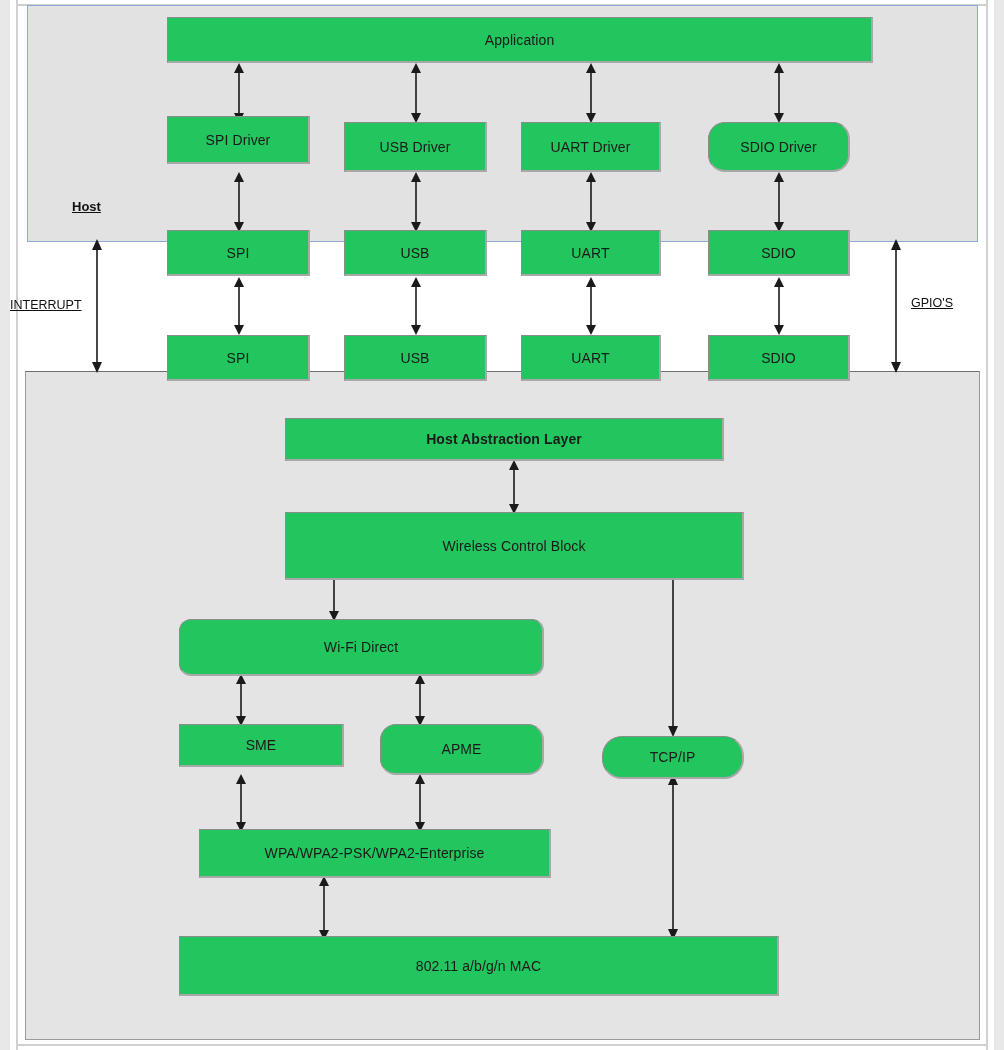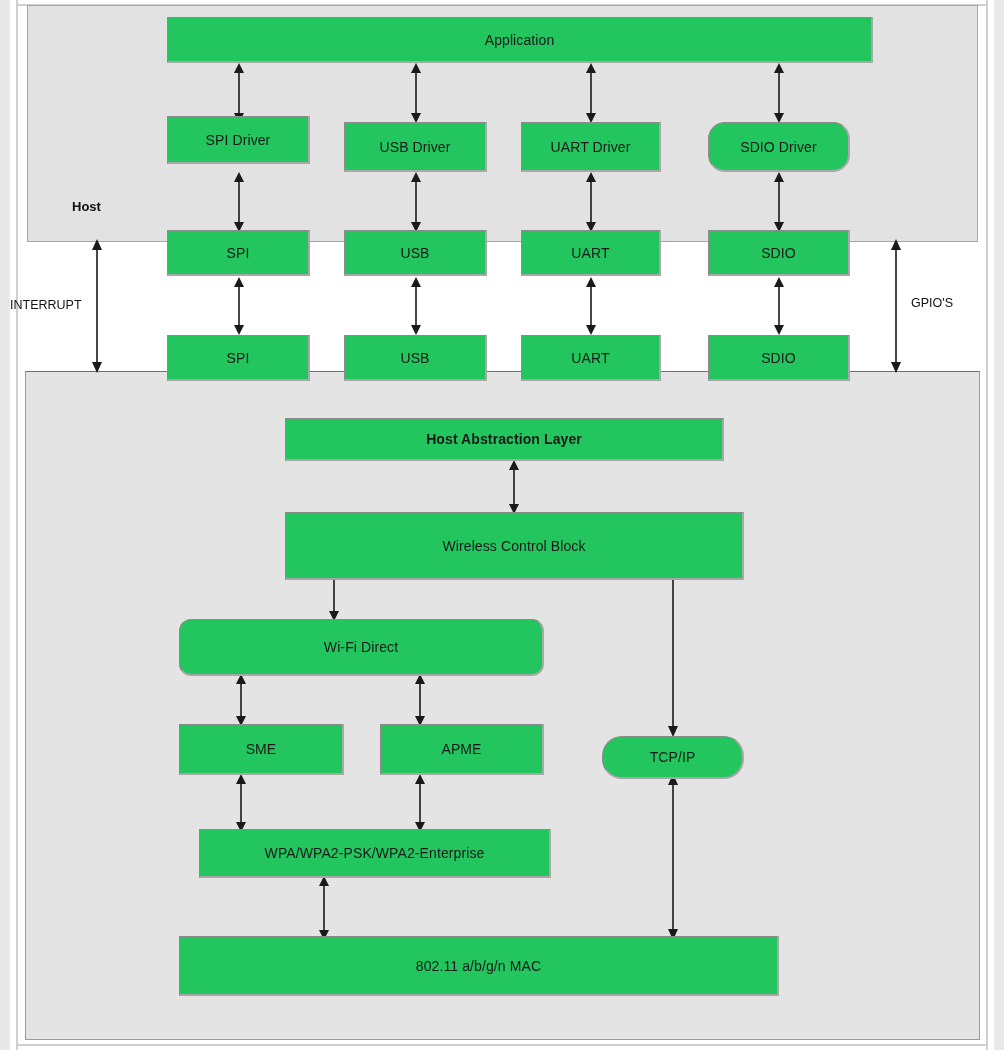--- a/index.html
+++ b/index.html
@@ -63,20 +63,21 @@
   }
   .arrow svg { display: block; overflow: visible; }
 
   
   .label {
     position: absolute;
     font-size: 12.5px;
     color: #111111;
     white-space: nowrap;
     z-index: 6;
+    text-decoration: underline;
   }
   .label.bold { font-weight: bold; font-size: 13px; }
 </style>
 </head>
 <body>
 
 <div id="canvas">
 
   <div class="frame-bar" style="left:0px;   top:0px; width:10px;  height:1050px;"></div>
   <div class="frame-line" style="left:16px;  top:0px; width:2px;   height:1050px;"></div>
@@ -279,22 +280,22 @@
   <div class="node" style="left:167px; top:335px; width:143px; height:46px;">SPI</div>
   <div class="node" style="left:344px; top:335px; width:143px; height:46px;">USB</div>
   <div class="node" style="left:521px; top:335px; width:140px; height:46px;">UART</div>
   <div class="node" style="left:708px; top:335px; width:142px; height:46px;">SDIO</div>
 
   <div class="node" style="left:285px; top:418px; width:439px; height:43px;font-weight:bold;">Host Abstraction Layer</div>
   <div class="node" style="left:285px; top:512px; width:459px; height:68px;">Wireless Control Block</div>
 
   <div class="node" style="left:179px; top:619px; width:365px; height:57px;border-radius:12px;">Wi-Fi Direct</div>
 
-  <div class="node" style="left:179px; top:724px; width:165px; height:51px;">SME</div>
-  <div class="node" style="left:380px; top:724px; width:164px; height:51px;">APME</div>
+  <div class="node" style="left:179px; top:724px; width:165px; height:43px;">SME</div>
+  <div class="node" style="left:380px; top:724px; width:164px; height:51px;border-radius:16px;">APME</div>
   <div class="node" style="left:602px; top:736px; width:142px; height:43px;border-radius:20px;">TCP/IP</div>
 
   <div class="node" style="left:180px; top:829px; width:352px; height:49px;margin-left:19px;">WPA/WPA2-PSK/WPA2-Enterprise</div>
 
   <div class="node" style="left:179px; top:936px; width:600px; height:60px;">802.11 a/b/g/n MAC</div>
 
   <div class="label bold" style="left:72px; top:199px;">Host</div>
   <div class="label" style="left:10px; top:298px;">INTERRUPT</div>
   <div class="label" style="left:911px; top:296px;">GPIO'S</div>
 

